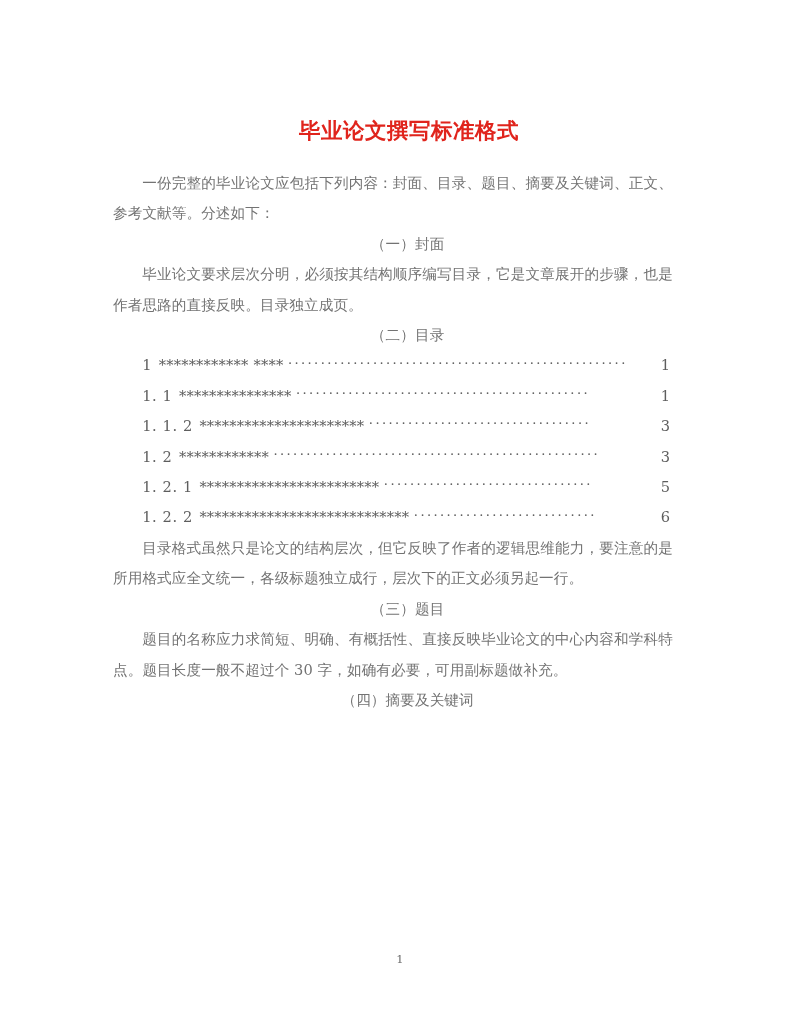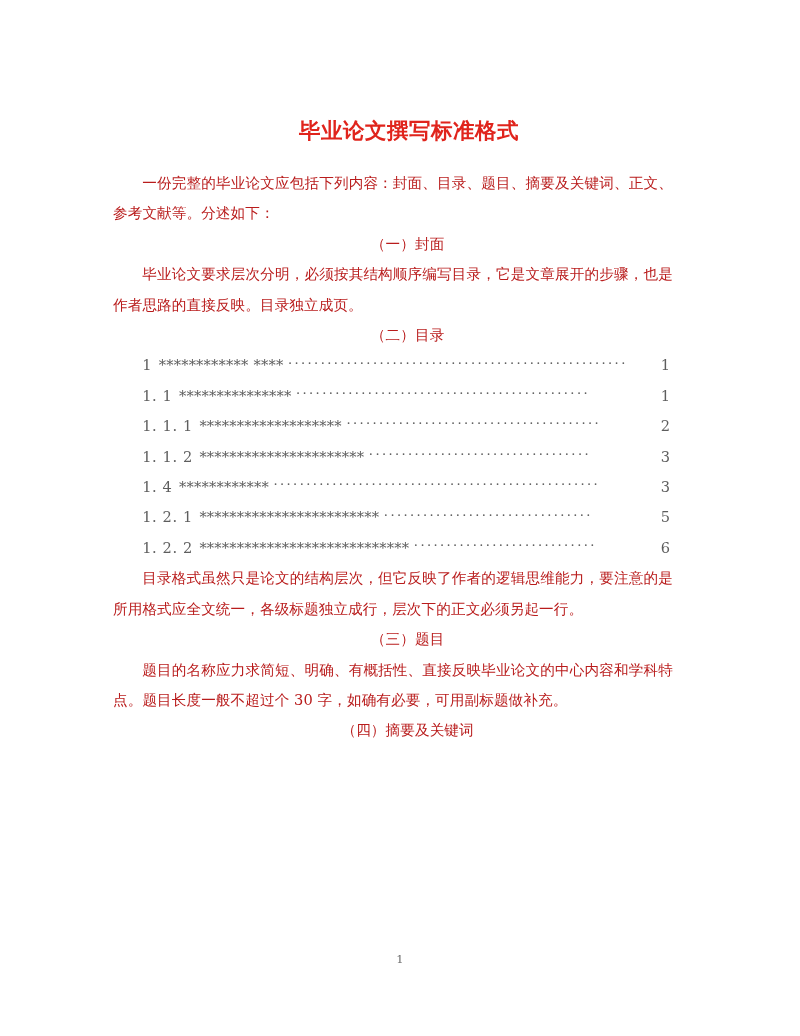--- a/index.html
+++ b/index.html
@@ -50,21 +50,21 @@
     width: 560px;
   }
   p.para {
     margin: 0 0 0 0;
     padding: 0;
     font-size: 14.6px;
     line-height: 30.4px;
     text-align: justify;
     text-justify: inter-ideograph;
     text-indent: 2em;
-    color: #b91c1c;
+    color: #737373;
     letter-spacing: 0.1px;
   }
   p.para.tight {
     text-align: center;
   }
   .toc-list {
     margin: 0;
     padding: 0;
     list-style: none;
   }
@@ -138,33 +138,27 @@
             <span class="toc-leader">····················································</span>
             <span class="toc-page">1</span>
           </li>
           <li class="toc-row">
             <span class="toc-num">1. 1</span>
             <span class="toc-stars">***************</span>
             <span class="toc-leader">·············································</span>
             <span class="toc-page">1</span>
           </li>
           <li class="toc-row">
-            <span class="toc-num">1. 1. 1</span>
-            <span class="toc-stars">*******************</span>
-            <span class="toc-leader">·······································</span>
-            <span class="toc-page">2</span>
-          </li>
-          <li class="toc-row">
             <span class="toc-num">1. 1. 2</span>
             <span class="toc-stars">**********************</span>
             <span class="toc-leader">··································</span>
             <span class="toc-page">3</span>
           </li>
           <li class="toc-row">
-            <span class="toc-num">1. 4</span>
+            <span class="toc-num">1. 2</span>
             <span class="toc-stars">************</span>
             <span class="toc-leader">··················································</span>
             <span class="toc-page">3</span>
           </li>
           <li class="toc-row">
             <span class="toc-num">1. 2. 1</span>
             <span class="toc-stars">************************</span>
             <span class="toc-leader">································</span>
             <span class="toc-page">5</span>
           </li>

